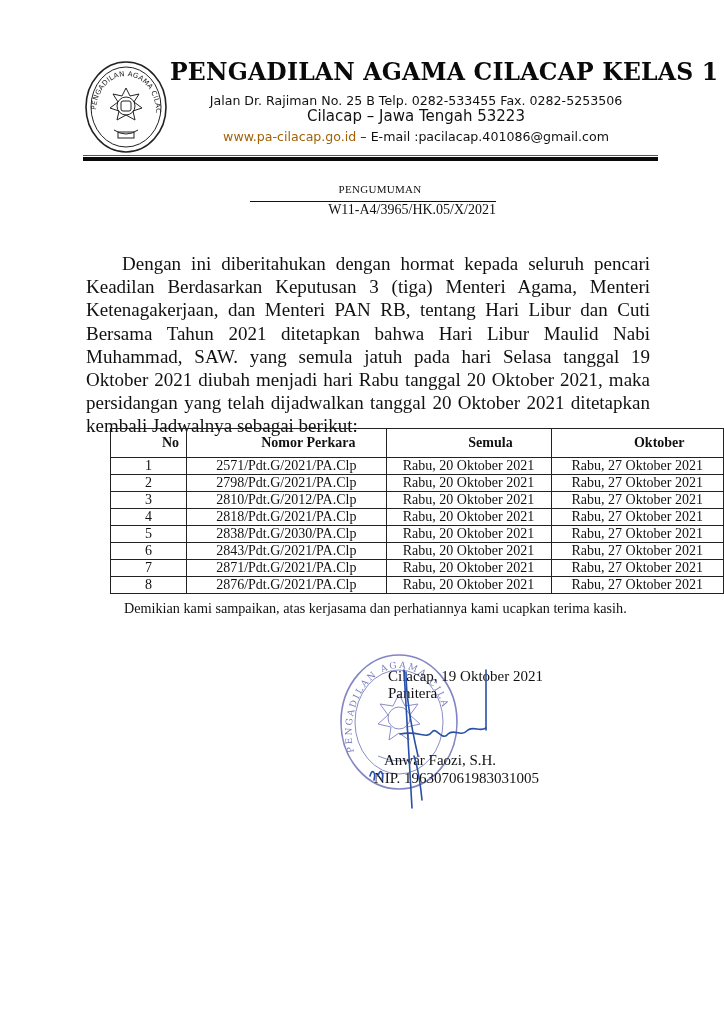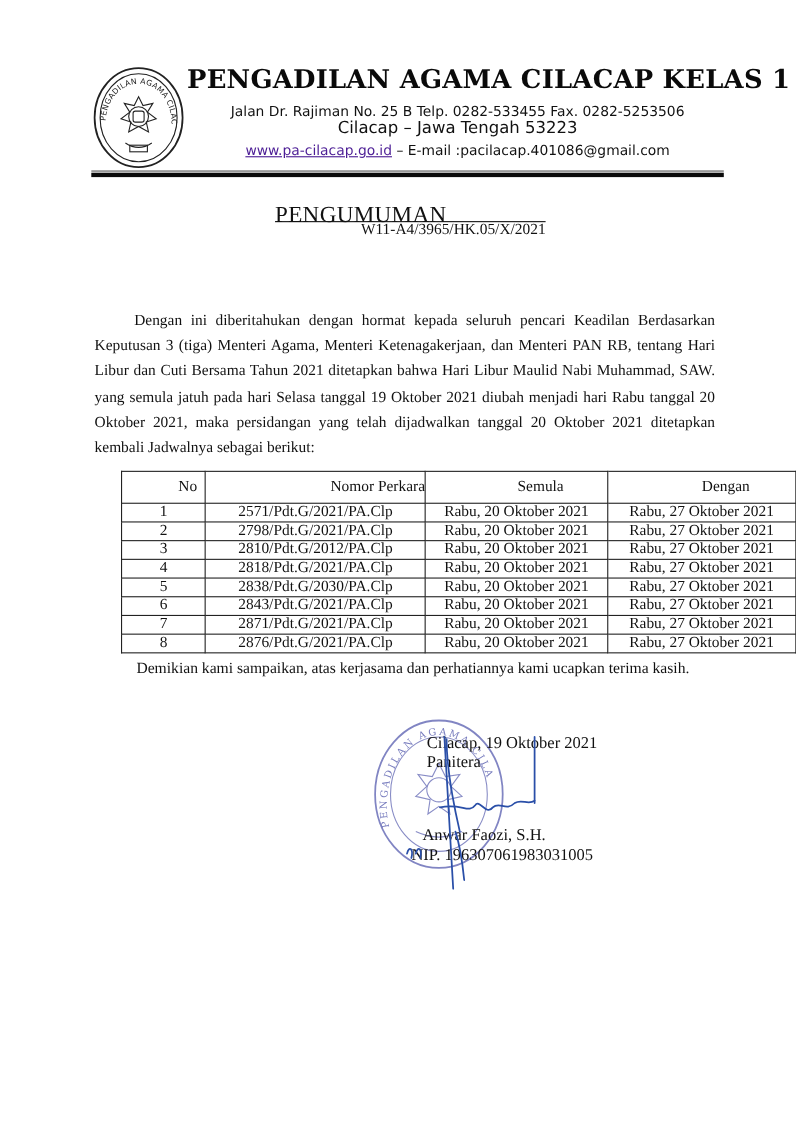--- a/index.html
+++ b/index.html
@@ -7,44 +7,44 @@
     .page { position: absolute; left: 0; top: 0; width: 724px; height: 1024px; background: #fff; }
 
     
     .logo { position: absolute; left: 84px; top: 60px; width: 84px; height: 94px; }
     .org-name { position: absolute; left: 170px; top: 58px; width: 520px; text-align: center;
       font-family: "DejaVu Serif", serif; font-weight: bold; font-size: 23.5px; letter-spacing: 0.2px; color: #0a0a0a; white-space: nowrap; }
     .addr-line { position: absolute; left: 196px; width: 440px; text-align: center; font-family: "DejaVu Sans", sans-serif; color: #111; white-space: nowrap; }
     .addr1 { top: 93px; font-size: 12.6px; }
     .addr2 { top: 107px; font-size: 15px; }
     .addr3 { top: 129px; font-size: 12.6px; }
-    .addr3 .web { color: #4c1d95; text-decoration: underline; }
+    .addr3 .web { color: #a16207; }
     .rule-thick { position: absolute; left: 83px; top: 157px; width: 575px; height: 4px; background: #0a0a0a; }
     .rule-thin { position: absolute; left: 83px; top: 155px; width: 575px; height: 1px; background: #555; }
 
     
-    .title { position: absolute; left: 250px; top: 183px; width: 260px; text-align: left;
-      font-family: "Liberation Serif", serif; font-size: 21px; letter-spacing: 0.3px; }
+    .title { position: absolute; left: 250px; top: 183px; width: 260px; text-align: center;
+      font-family: "Liberation Serif", serif; font-size: 11px; letter-spacing: 0.3px; }
     .title-rule { position: absolute; left: 250px; top: 201px; width: 246px; height: 1px; background: #111; }
     .ref { position: absolute; left: 250px; top: 202px; width: 246px; text-align: right;
       font-family: "Liberation Serif", serif; font-size: 14px; }
 
     
     .para { position: absolute; left: 86px; top: 252px; width: 564px;
-      font-family: "Liberation Serif", serif; font-size: 14px; line-height: 23.2px; text-align: justify; margin-top: 28px; }
+      font-family: "Liberation Serif", serif; font-size: 19px; line-height: 23.2px; text-align: justify; }
     .para p { margin: 0; text-indent: 36px; }
 
     
     .tbl { position: absolute; left: 110px; top: 428px; border-collapse: collapse;
       font-family: "Liberation Serif", serif; font-size: 14px; }
     .tbl th, .tbl td { border: 1px solid #222; text-align: center; padding: 0; }
-    .tbl th { font-weight: normal; height: 28px; padding-left: 44px; }
+    .tbl th { font-weight: bold; height: 28px; padding-left: 44px; }
     .tbl td { height: 16px; line-height: 16px; }
     .tbl .c-no { width: 37px; }
-    .tbl .c-nomor { width: 179px; text-align: right; }
+    .tbl .c-nomor { width: 179px; }
     .tbl .c-semula { width: 152px; }
     .tbl .c-ditunda { width: 160px; }
 
     
     .closing { position: absolute; left: 124px; top: 600px; font-family: "Liberation Serif", serif; font-size: 14.2px; white-space: nowrap; }
 
     
     .stamp { position: absolute; left: 338px; top: 652px; width: 122px; height: 140px; }
     .sig-line { position: absolute; font-family: "Liberation Serif", serif; font-size: 15px; white-space: nowrap; }
     .sig-place { left: 388px; top: 668px; }
@@ -92,21 +92,21 @@
   <div class="para">
     <p>Dengan ini diberitahukan dengan hormat kepada seluruh pencari Keadilan Berdasarkan Keputusan 3 (tiga) Menteri Agama, Menteri Ketenagakerjaan, dan Menteri PAN RB, tentang Hari Libur dan Cuti Bersama Tahun 2021 ditetapkan bahwa Hari Libur Maulid Nabi Muhammad, SAW. yang semula jatuh pada hari Selasa tanggal 19 Oktober 2021 diubah menjadi hari Rabu tanggal 20 Oktober 2021, maka persidangan yang telah dijadwalkan tanggal 20 Oktober 2021 ditetapkan kembali Jadwalnya sebagai berikut:</p>
   </div>
 
   <table class="tbl">
     <thead>
       <tr>
         <th class="c-no">No</th>
         <th class="c-nomor">Nomor Perkara</th>
         <th class="c-semula">Semula</th>
-        <th class="c-ditunda">Dengan</th>
+        <th class="c-ditunda">Oktober</th>
       </tr>
     </thead>
     <tbody>
       <tr>
         <td>1</td>
         <td>2571/Pdt.G/2021/PA.Clp</td>
         <td>Rabu, 20 Oktober 2021</td>
         <td>Rabu, 27 Oktober 2021</td>
       </tr>
       <tr>

